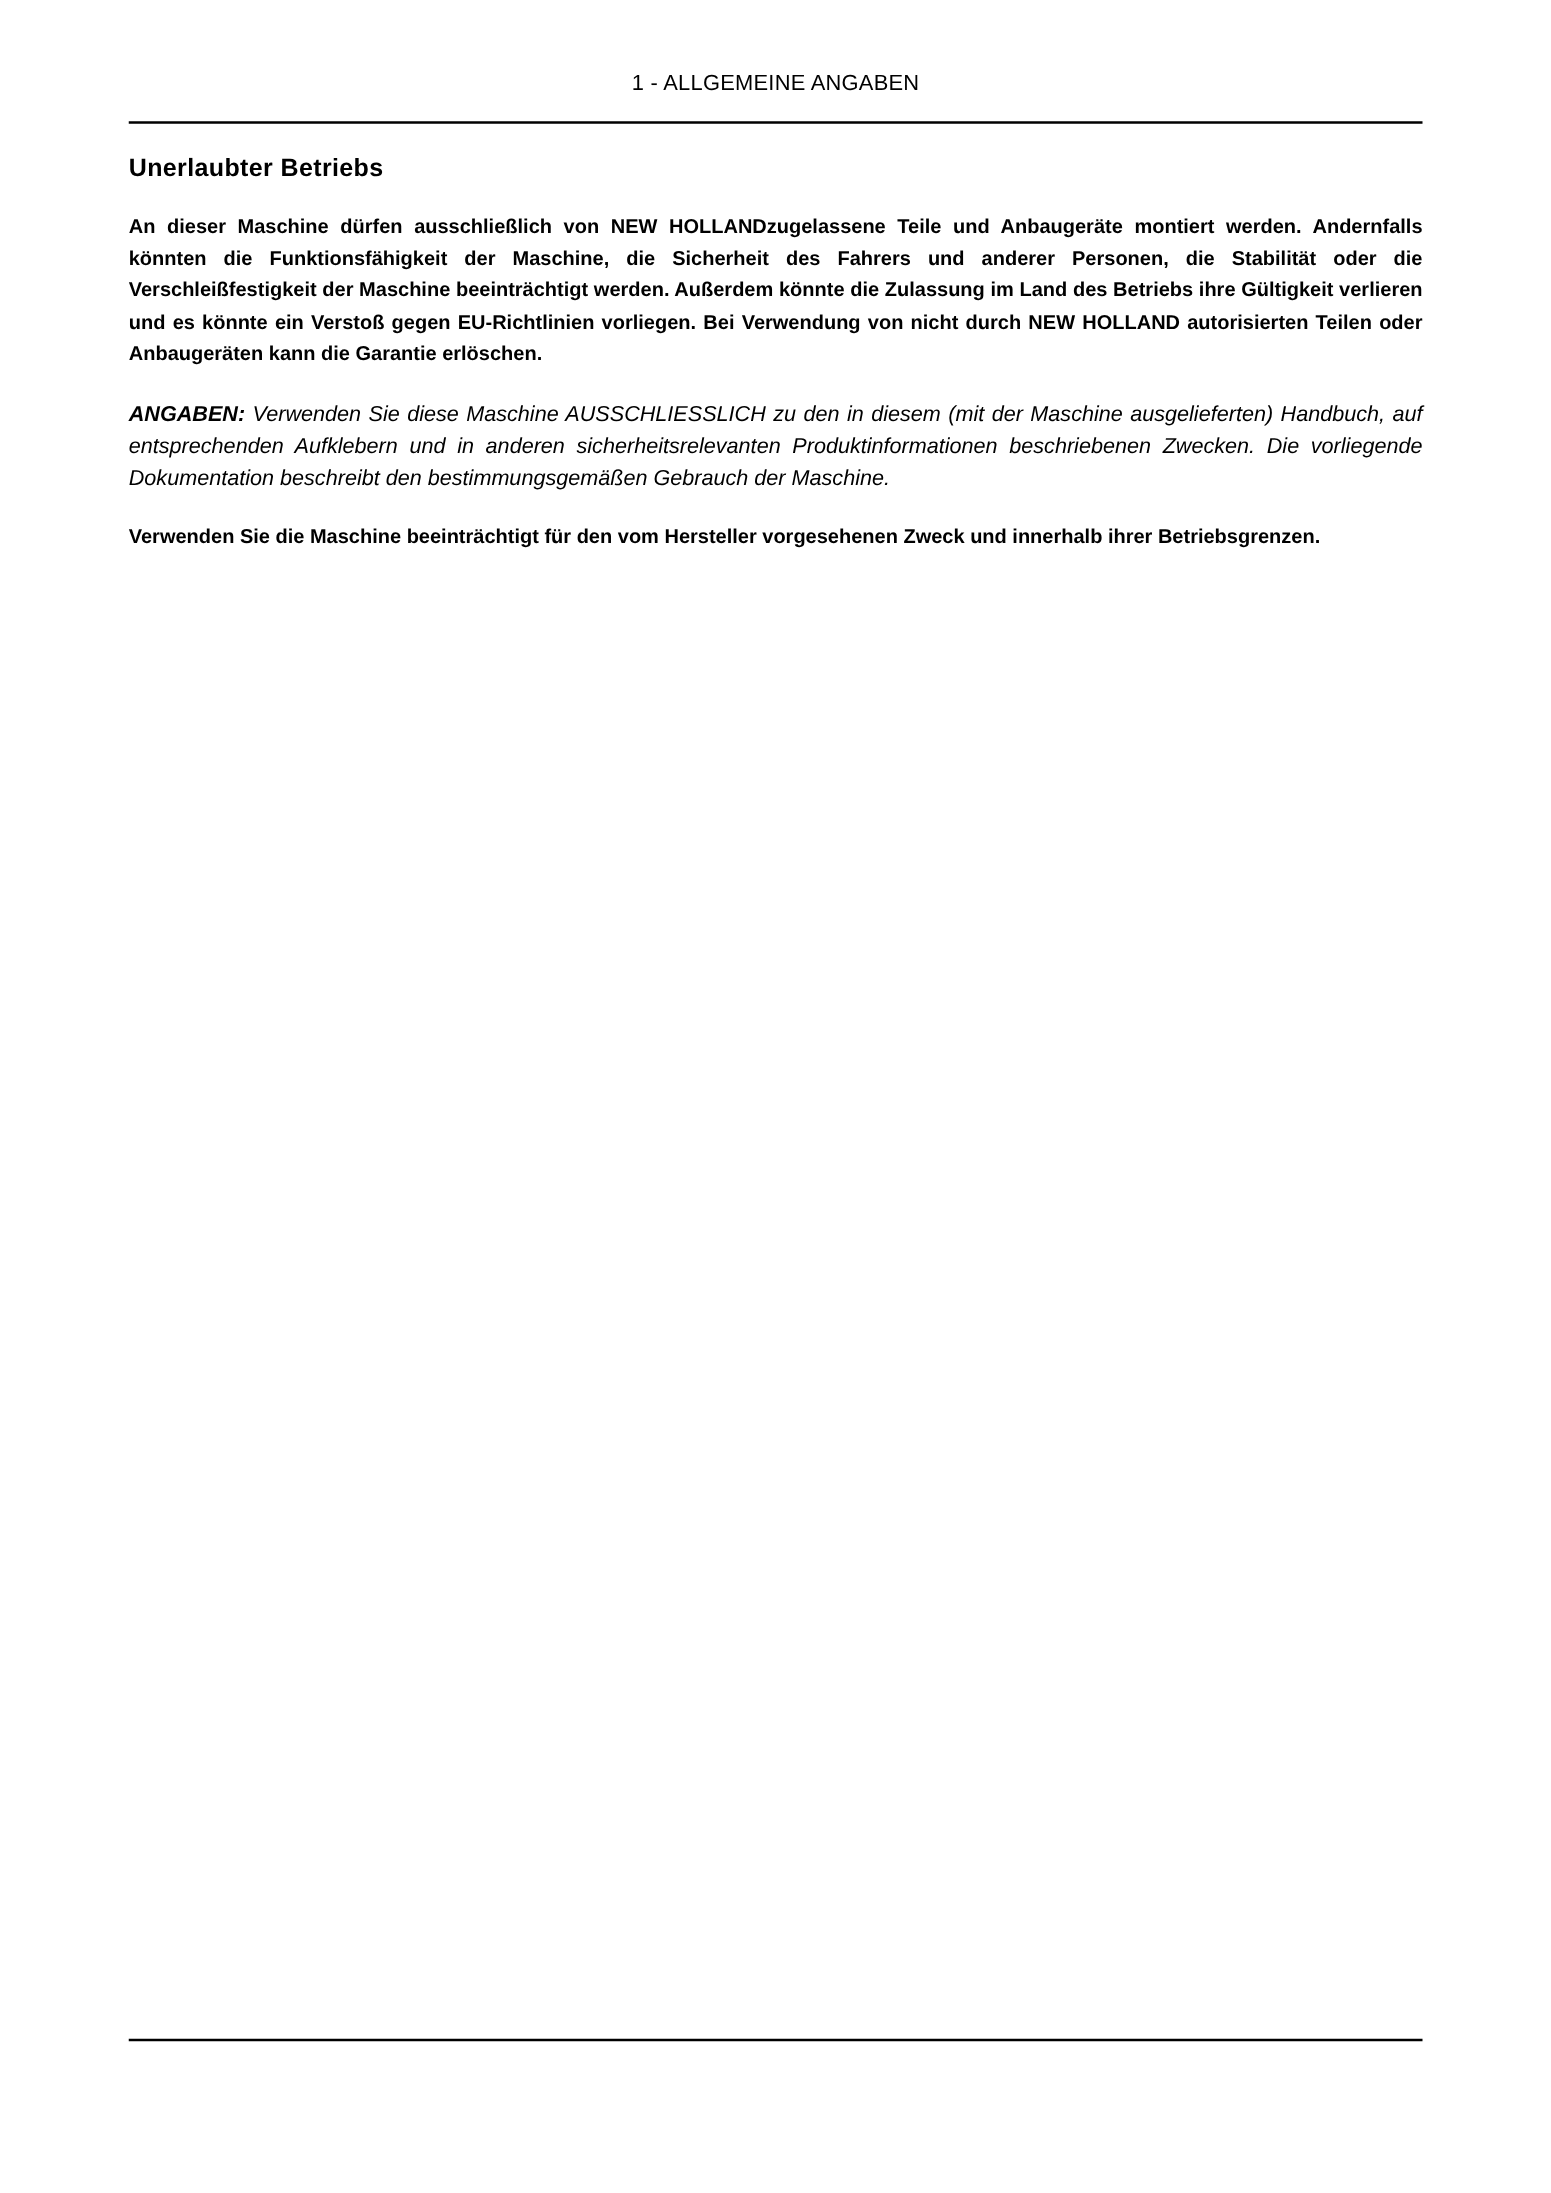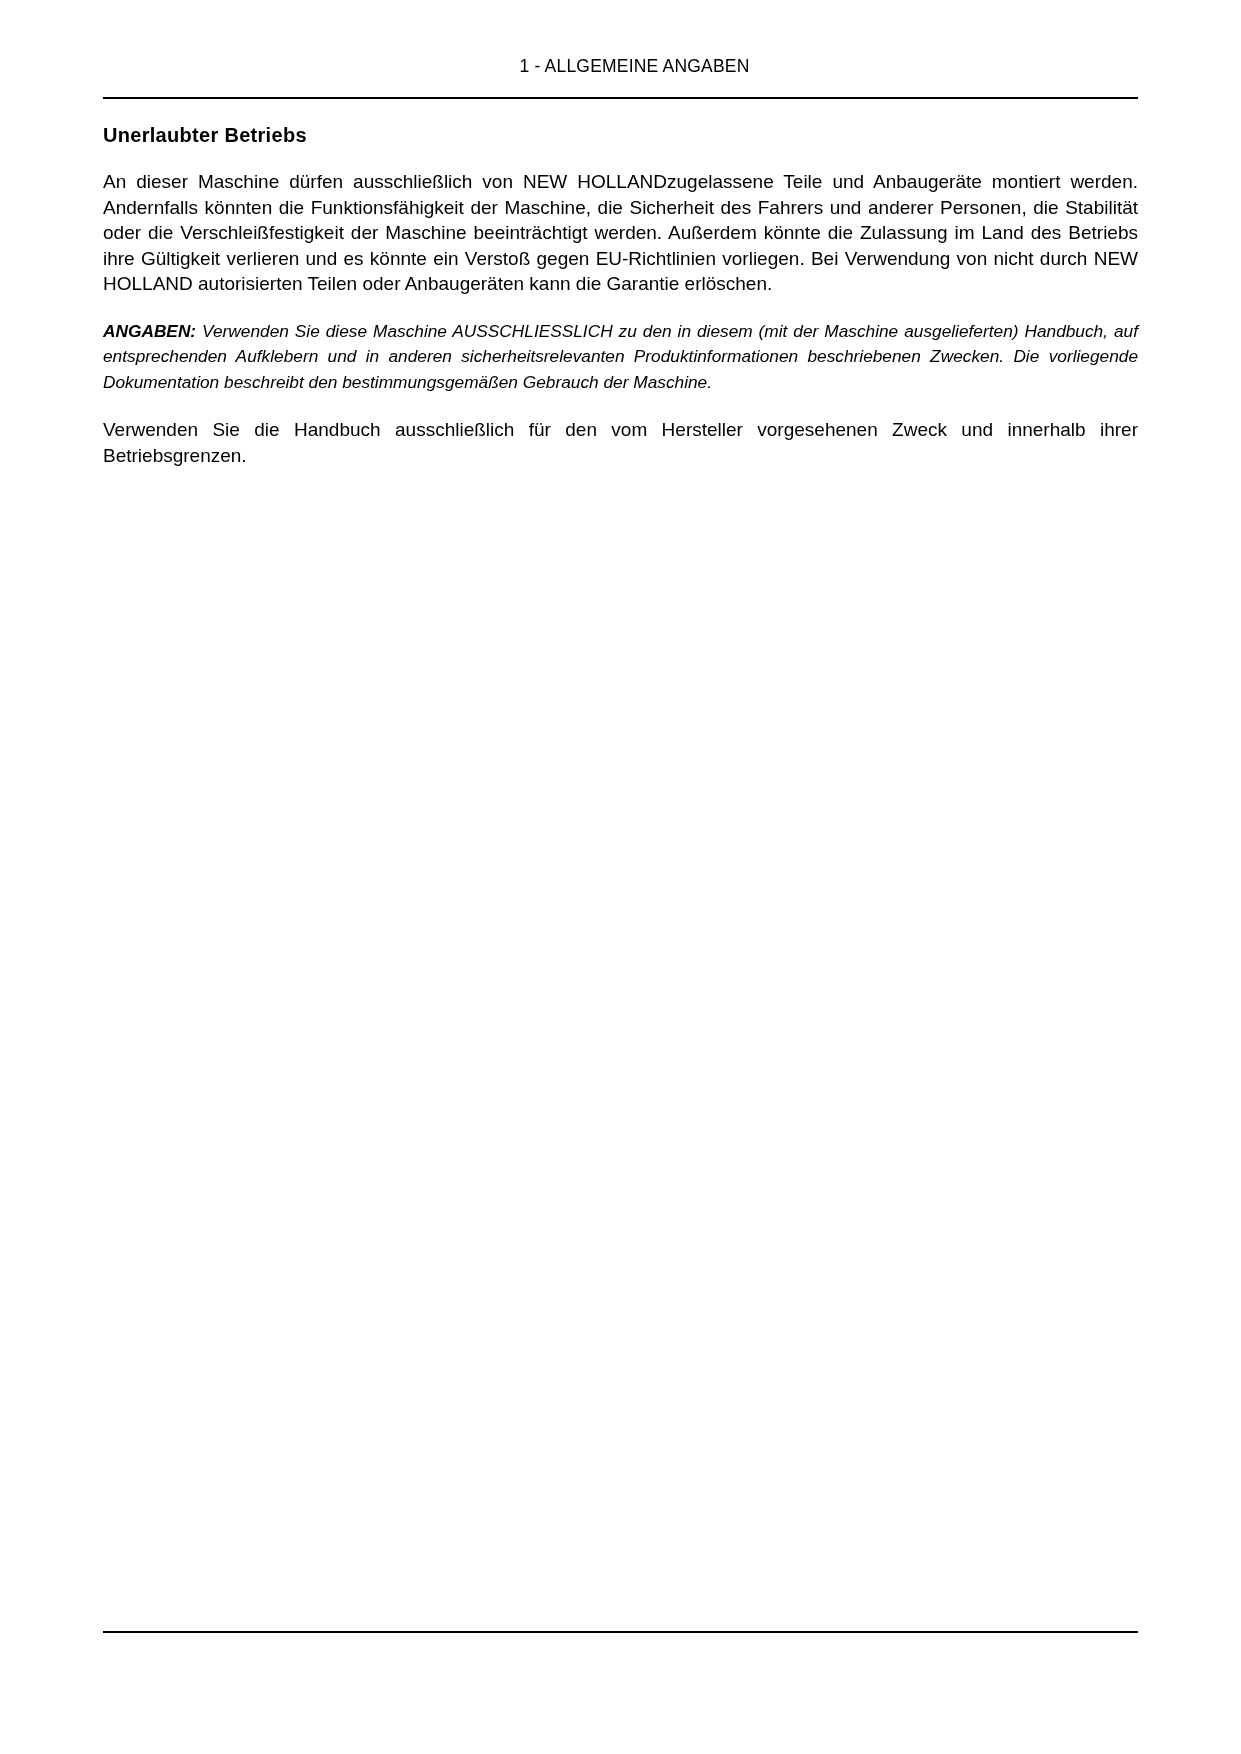--- a/index.html
+++ b/index.html
@@ -12,21 +12,21 @@
     height: 1754px;
     position: relative;
     background: #ffffff;
     font-family: "Liberation Sans", sans-serif;
     color: #000000;
     box-sizing: border-box;
   }
   .header {
     position: absolute;
     top: 56px;
-    left: 117px;
+    left: 103px;
     width: 1035px;
     text-align: center;
     font-size: 17.5px;
     letter-spacing: 0.2px;
     color: #000;
   }
   .header-rule {
     position: absolute;
     top: 97px;
     left: 103px;
@@ -40,25 +40,26 @@
     left: 103px;
     width: 1035px;
   }
   h1.section-title {
     font-size: 20px;
     font-weight: bold;
     margin: 0 0 22px 0;
     letter-spacing: 0.3px;
   }
   p.body-text {
-    font-size: 19px;
+    font-size: 16px;
     line-height: 25.5px;
     margin: 0 0 22px 0;
     text-align: justify;
     text-justify: inter-word;
+    font-weight: bold;
   }
   p.body-text:last-child {
     margin-bottom: 0;
   }
   p.note {
     font-size: 17.3px;
     line-height: 25.5px;
     margin: 0 0 22px 0;
     text-align: justify;
     font-style: italic;
@@ -94,18 +95,18 @@
 
   <div class="content">
     <h1 class="section-title">Unerlaubter Betriebs</h1>
 
     <p class="body-text">An dieser Maschine dürfen ausschließlich von NEW HOLLANDzugelassene Teile und Anbaugeräte montiert werden. Andernfalls könnten die Funktionsfähigkeit der Maschine, die Sicherheit des Fahrers und anderer Personen, die Stabilität oder die Verschleißfestigkeit der Maschine beeinträchtigt werden.  Außerdem könnte die Zulassung im Land des Betriebs ihre Gültigkeit verlieren und es könnte ein Verstoß gegen EU-Richtlinien vorliegen.  Bei Verwendung von nicht durch NEW HOLLAND autorisierten Teilen oder Anbaugeräten kann die Garantie erlöschen.</p>
 
     <p class="note">
       <span class="note-label">ANGABEN:</span><span> Verwenden Sie diese Maschine AUSSCHLIESSLICH zu den in diesem (mit der Maschine ausgelieferten) Handbuch, auf entsprechenden Aufklebern und in anderen sicherheitsrelevanten Produktinformationen beschriebenen Zwecken. Die vorliegende Dokumentation beschreibt den bestimmungsgemäßen Gebrauch der Maschine.</span>
     </p>
 
-    <p class="body-text">Verwenden Sie die Handbuch ausschließlich für den vom Hersteller vorgesehenen Zweck und innerhalb ihrer Betriebsgrenzen.</p>
+    <p class="body-text">Verwenden Sie die Maschine beeinträchtigt für den vom Hersteller vorgesehenen Zweck und innerhalb ihrer Betriebsgrenzen.</p>
   </div>
 
   <div class="footer-rule"></div>
 
 </div>
 
 </body></html>

